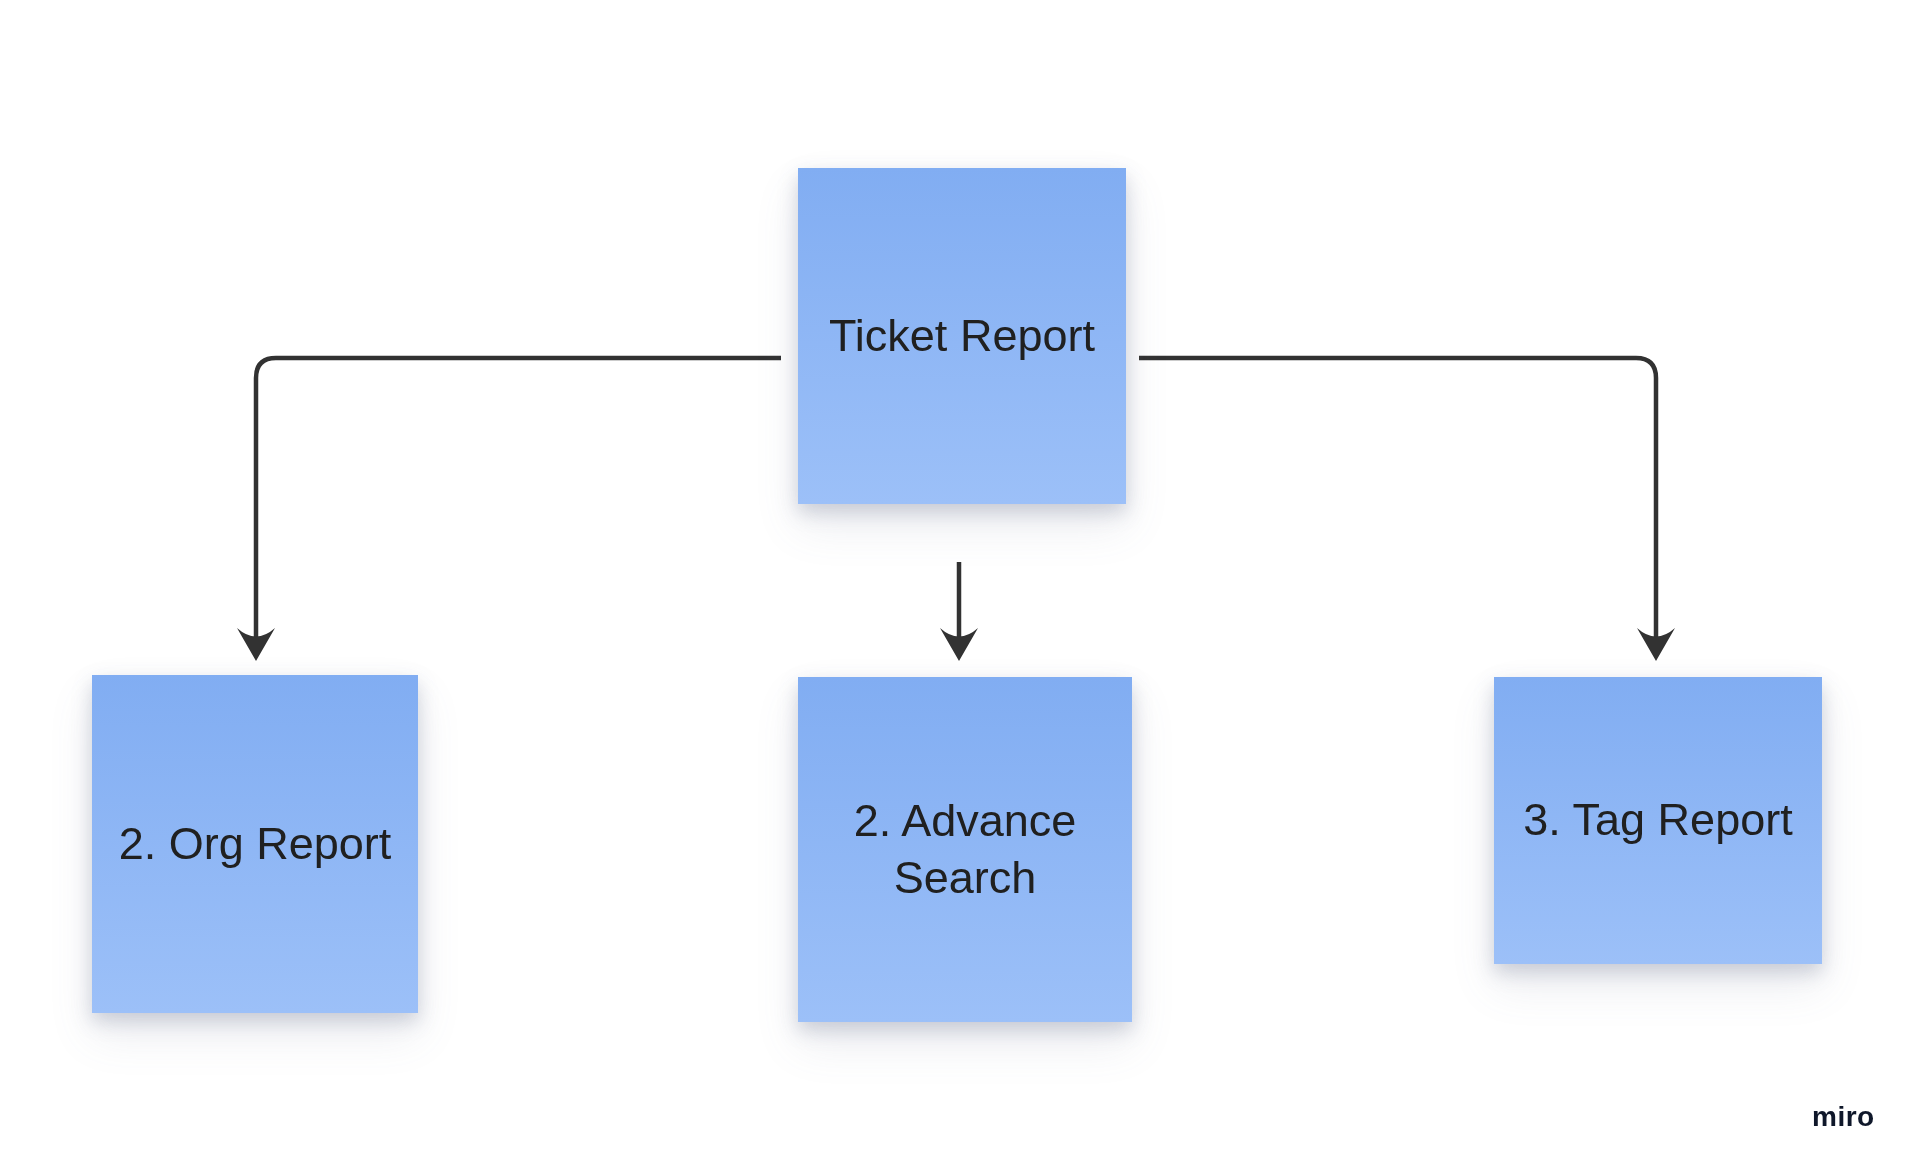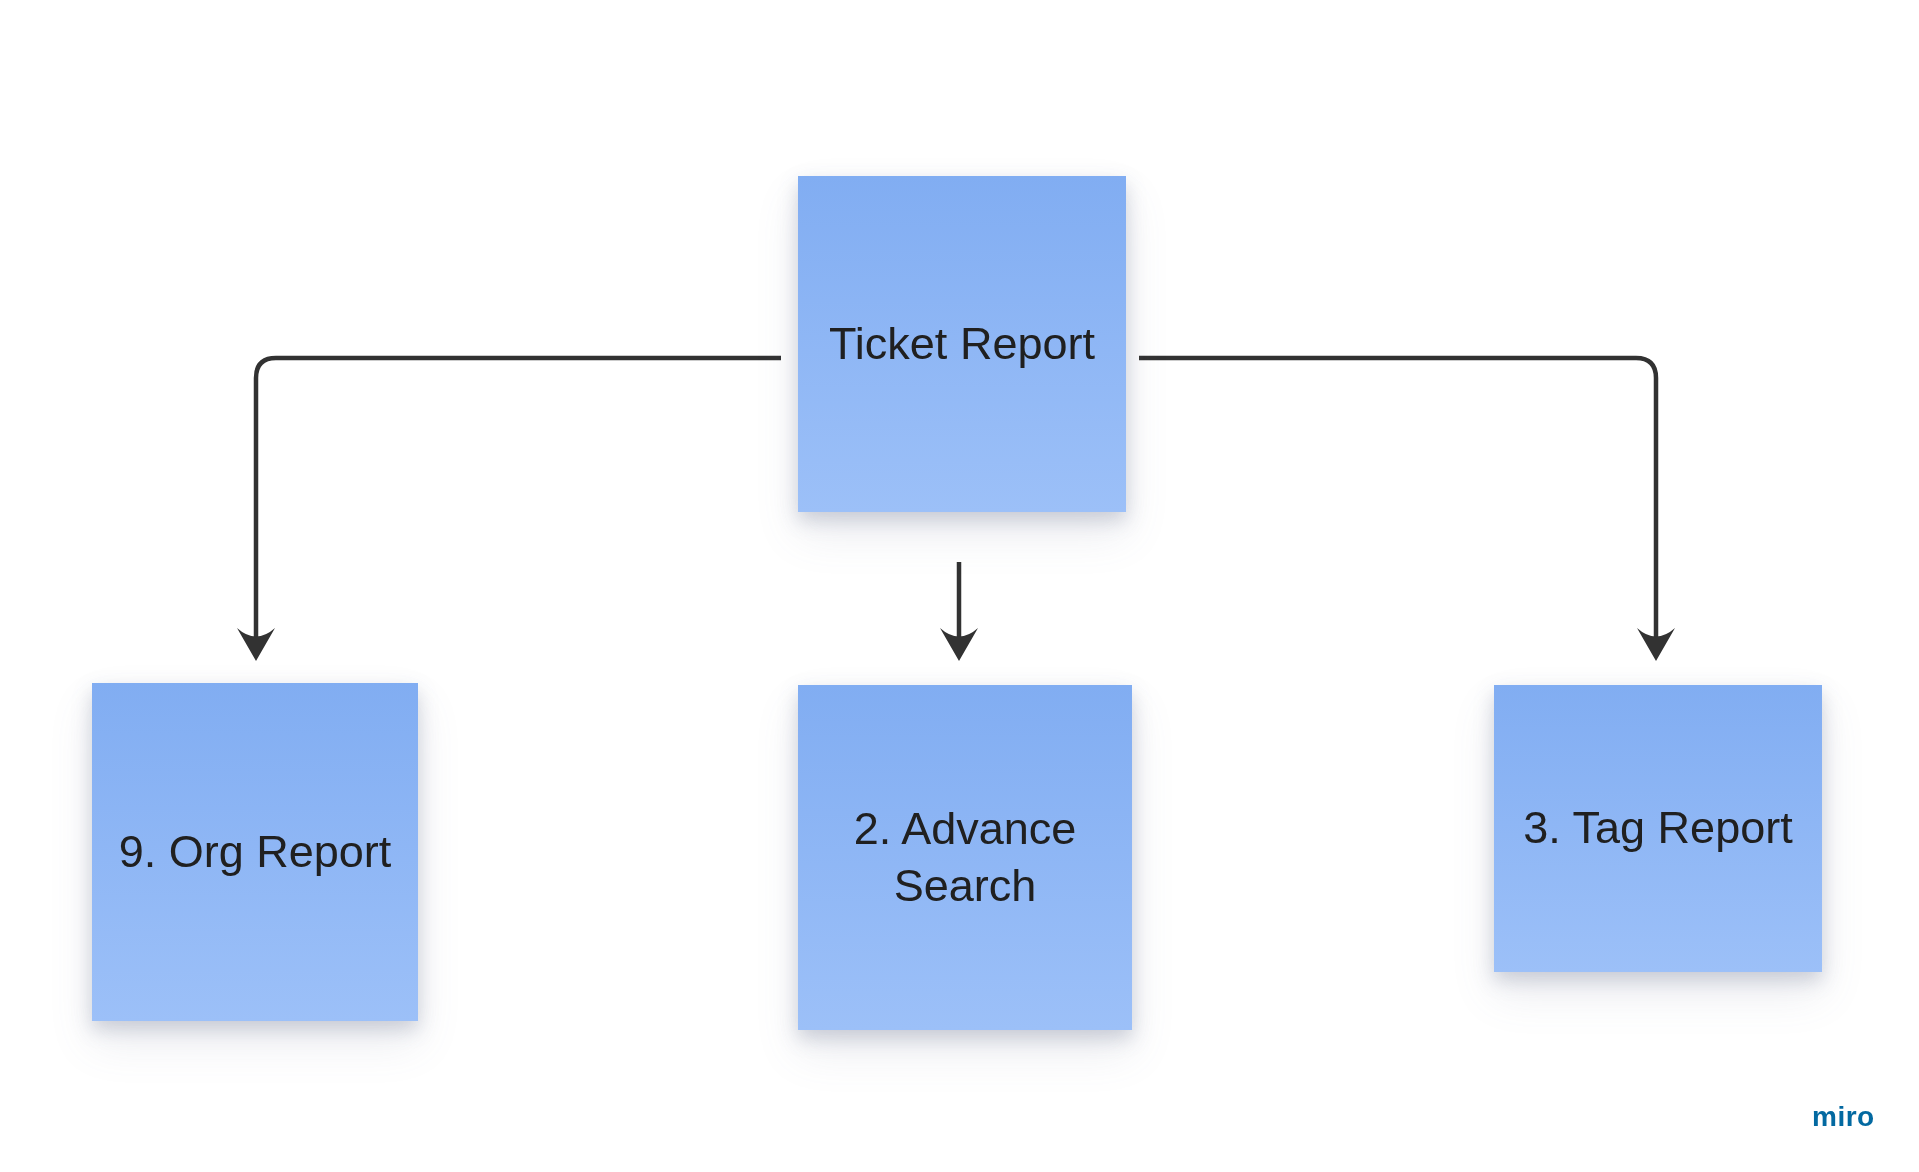--- a/index.html
+++ b/index.html
@@ -37,21 +37,20 @@
     justify-content: center;
     text-align: center;
     box-sizing: border-box;
     padding: 18px 20px;
     font-size: 45px;
     line-height: 1.26;
     color: #202020;
     background: linear-gradient(180deg, #81adf2 0%, #9cc0f8 100%);
     box-shadow: 0 8px 18px rgba(96, 107, 138, 0.28), 0 22px 42px rgba(96, 107, 138, 0.12);
     cursor: pointer;
-    margin-top: 8px;
   }
   .node-ticket  { left: 798px;  top: 168px; width: 328px; height: 336px; }
   .node-org     { left: 92px;   top: 675px; width: 326px; height: 338px; }
   .node-advance { left: 798px;  top: 677px; width: 334px; height: 345px; }
   .node-tag     { left: 1494px; top: 677px; width: 328px; height: 287px; }
   .watermark {
     position: absolute;
     left: 1812px;
     top: 1101px;
     font-size: 28px;
@@ -82,26 +81,26 @@
       <path class="edge" d="M 1139 358 H 1636 Q 1656 358 1656 378 V 640" style="stroke: rgb(50, 50, 50);"></path>
       <path class="arrowhead" d="M 1656 661 L 1637 628 Q 1656 645 1675 628 Z" style="fill: rgb(50, 50, 50);"></path>
     </g>
   </svg>
 
   <div class="node node-ticket" style="background: linear-gradient(rgb(129, 173, 242) 0%, rgb(156, 192, 248) 100%); color: rgb(32, 32, 32);">
     <span>Ticket Report</span>
   </div>
 
   <div class="node node-org" style="background: linear-gradient(rgb(129, 173, 242) 0%, rgb(156, 192, 248) 100%); color: rgb(32, 32, 32);">
-    <span>9. Org Report</span>
+    <span>2. Org Report</span>
   </div>
 
   <div class="node node-advance" style="background: linear-gradient(rgb(129, 173, 242) 0%, rgb(156, 192, 248) 100%); color: rgb(32, 32, 32);">
     <span>2. Advance Search</span>
   </div>
 
   <div class="node node-tag" style="background: linear-gradient(rgb(129, 173, 242) 0%, rgb(156, 192, 248) 100%); color: rgb(32, 32, 32);">
     <span>3. Tag Report</span>
   </div>
 
-  <div class="watermark" style="color: #0369a1;">miro</div>
+  <div class="watermark" style="color: #0f172a;">miro</div>
 
 </div>
 
 </body></html>

